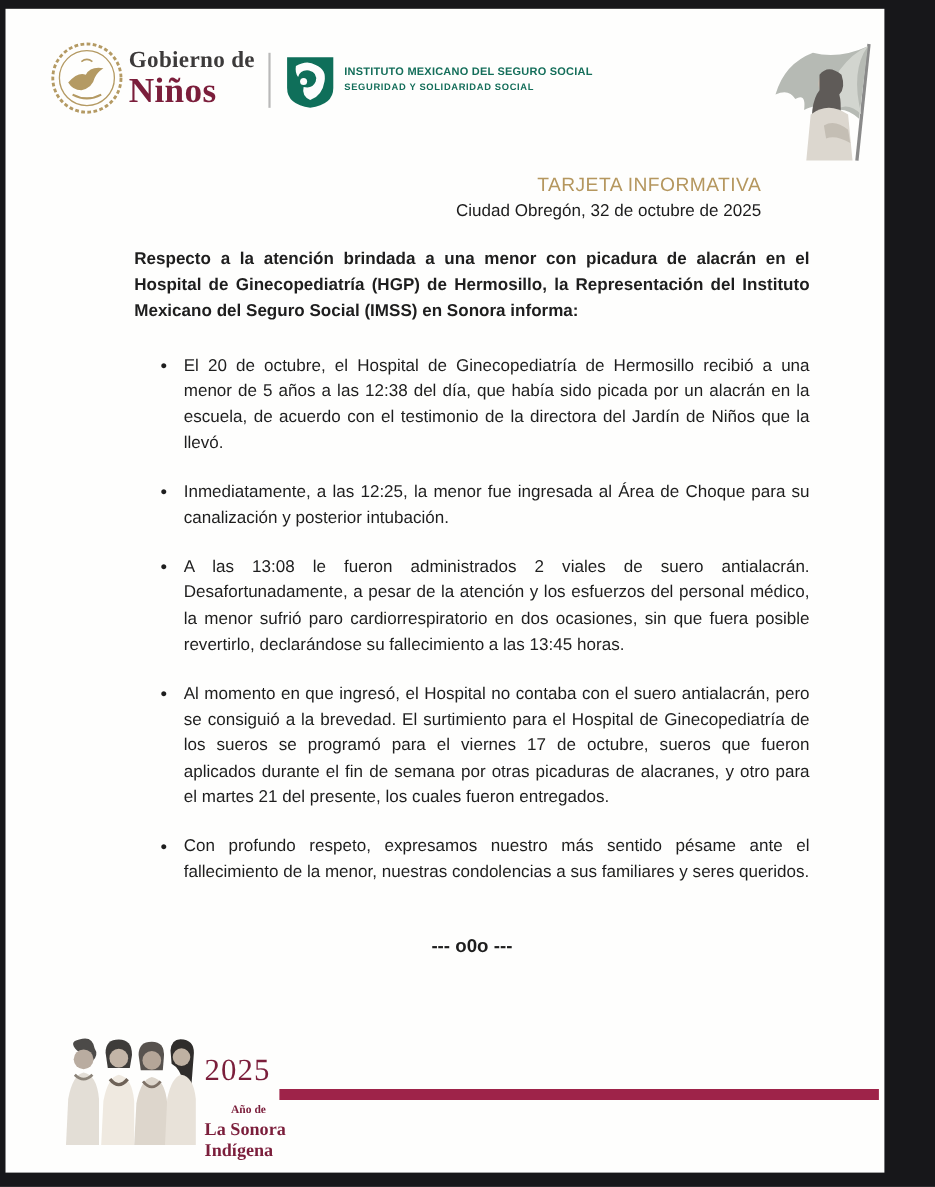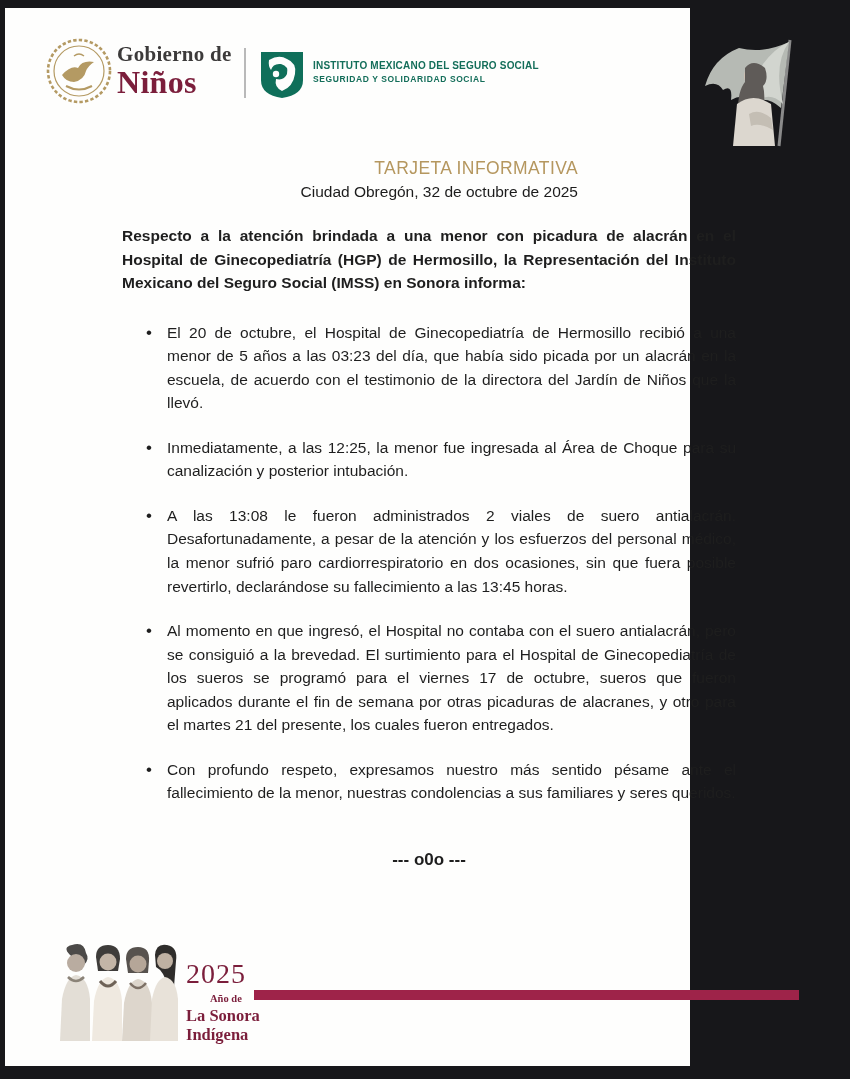--- a/index.html
+++ b/index.html
@@ -4,21 +4,21 @@
 <style>
   html,body{margin:0;padding:0;}
   body{
     width:850px;height:1079px;
     background:#17171a;
     position:relative;
     overflow:hidden;
     font-family:"Liberation Sans", sans-serif;
   }
   .page{
-    position:absolute;left:5px;top:8px;width:685px;height:1058px;
+    position:absolute;left:5px;top:8px;width:799px;height:1058px;
     background:#fefefd;
   }
   
   .seal{position:absolute;left:41px;top:30px;width:66px;height:66px;}
   .gob-text{position:absolute;left:112px;top:36px;line-height:1;}
   .gob-line1{font-family:"Liberation Serif", serif;font-weight:bold;font-size:21px;color:#3c3a3a;letter-spacing:.3px;}
   .gob-line2{font-family:"Liberation Serif", serif;font-weight:bold;font-size:32px;color:#7b1e3b;margin-top:1px;letter-spacing:.3px;}
   .logo-divider{position:absolute;left:239px;top:40px;width:2px;height:50px;background:#b9b9b9;}
   .imss-logo{position:absolute;left:254px;top:42px;width:46px;height:50px;}
   .imss-text{position:absolute;left:308px;top:52px;line-height:1.15;}
@@ -39,21 +39,21 @@
     font-size:15.5px;line-height:1.52;text-align:justify;
   }
   .bullets li::before{
     content:"•";position:absolute;left:24px;top:-1px;font-size:17px;color:#1e1e1e;
   }
   .closing{margin-top:45px;text-align:center;font-weight:bold;font-size:17px;}
   
   .women-group{position:absolute;left:47px;top:933px;width:130px;height:102px;}
   .year-block{position:absolute;left:181px;top:952px;color:#7b1e3b;font-family:"Liberation Serif", serif;line-height:1;}
   .year-num{font-size:28px;font-weight:normal;letter-spacing:1px;}
-  .year-sub1{font-size:10.5px;font-weight:bold;margin:6px 0 0 24px;}
+  .year-sub1{font-size:10.5px;font-weight:bold;margin:17px 0 0 24px;}
   .year-sub2{font-size:16.5px;font-weight:bold;margin-top:3px;}
   .year-sub3{font-size:16.5px;font-weight:bold;margin-top:3px;}
   .footer-bar{position:absolute;left:249px;top:982px;width:545px;height:10px;background:#9e2349;}
 </style>
 </head>
 <body>
 
 <div class="page">
 
   <div class="seal">
@@ -100,21 +100,21 @@
 
 
   <div class="doc-head">
     <div class="doc-title">TARJETA INFORMATIVA</div>
     <div class="doc-date">Ciudad Obregón, 32 de octubre de 2025</div>
   </div>
 
   <div class="doc-body">
     <p class="intro" style="margin:0">Respecto a la atención brindada a una menor con picadura de alacrán en el Hospital de Ginecopediatría (HGP) de Hermosillo, la Representación del Instituto Mexicano del Seguro Social (IMSS) en Sonora informa:</p>
     <ul class="bullets">
-      <li>El 20 de octubre, el Hospital de Ginecopediatría de Hermosillo recibió a una menor de 5 años a las 03:23 del día, que había sido picada por un alacrán en la escuela, de acuerdo con el testimonio de la directora del Jardín de Niños que la llevó.</li>
+      <li>El 20 de octubre, el Hospital de Ginecopediatría de Hermosillo recibió a una menor de 5 años a las 12:38 del día, que había sido picada por un alacrán en la escuela, de acuerdo con el testimonio de la directora del Jardín de Niños que la llevó.</li>
       <li>Inmediatamente, a las 12:25, la menor fue ingresada al Área de Choque para su canalización y posterior intubación.</li>
       <li>A las 13:08 le fueron administrados 2 viales de suero antialacrán. Desafortunadamente, a pesar de la atención y los esfuerzos del personal médico, la menor sufrió paro cardiorrespiratorio en dos ocasiones, sin que fuera posible revertirlo, declarándose su fallecimiento a las 13:45 horas.</li>
       <li>Al momento en que ingresó, el Hospital no contaba con el suero antialacrán, pero se consiguió a la brevedad. El surtimiento para el Hospital de Ginecopediatría de los sueros se programó para el viernes 17 de octubre, sueros que fueron aplicados durante el fin de semana por otras picaduras de alacranes, y otro para el martes 21 del presente, los cuales fueron entregados.</li>
       <li>Con profundo respeto, expresamos nuestro más sentido pésame ante el fallecimiento de la menor, nuestras condolencias a sus familiares y seres queridos.</li>
     </ul>
     <div class="closing">--- o0o ---</div>
   </div>
 
   <div class="women-group">
     <svg width="130" height="102" viewBox="0 0 130 102">

